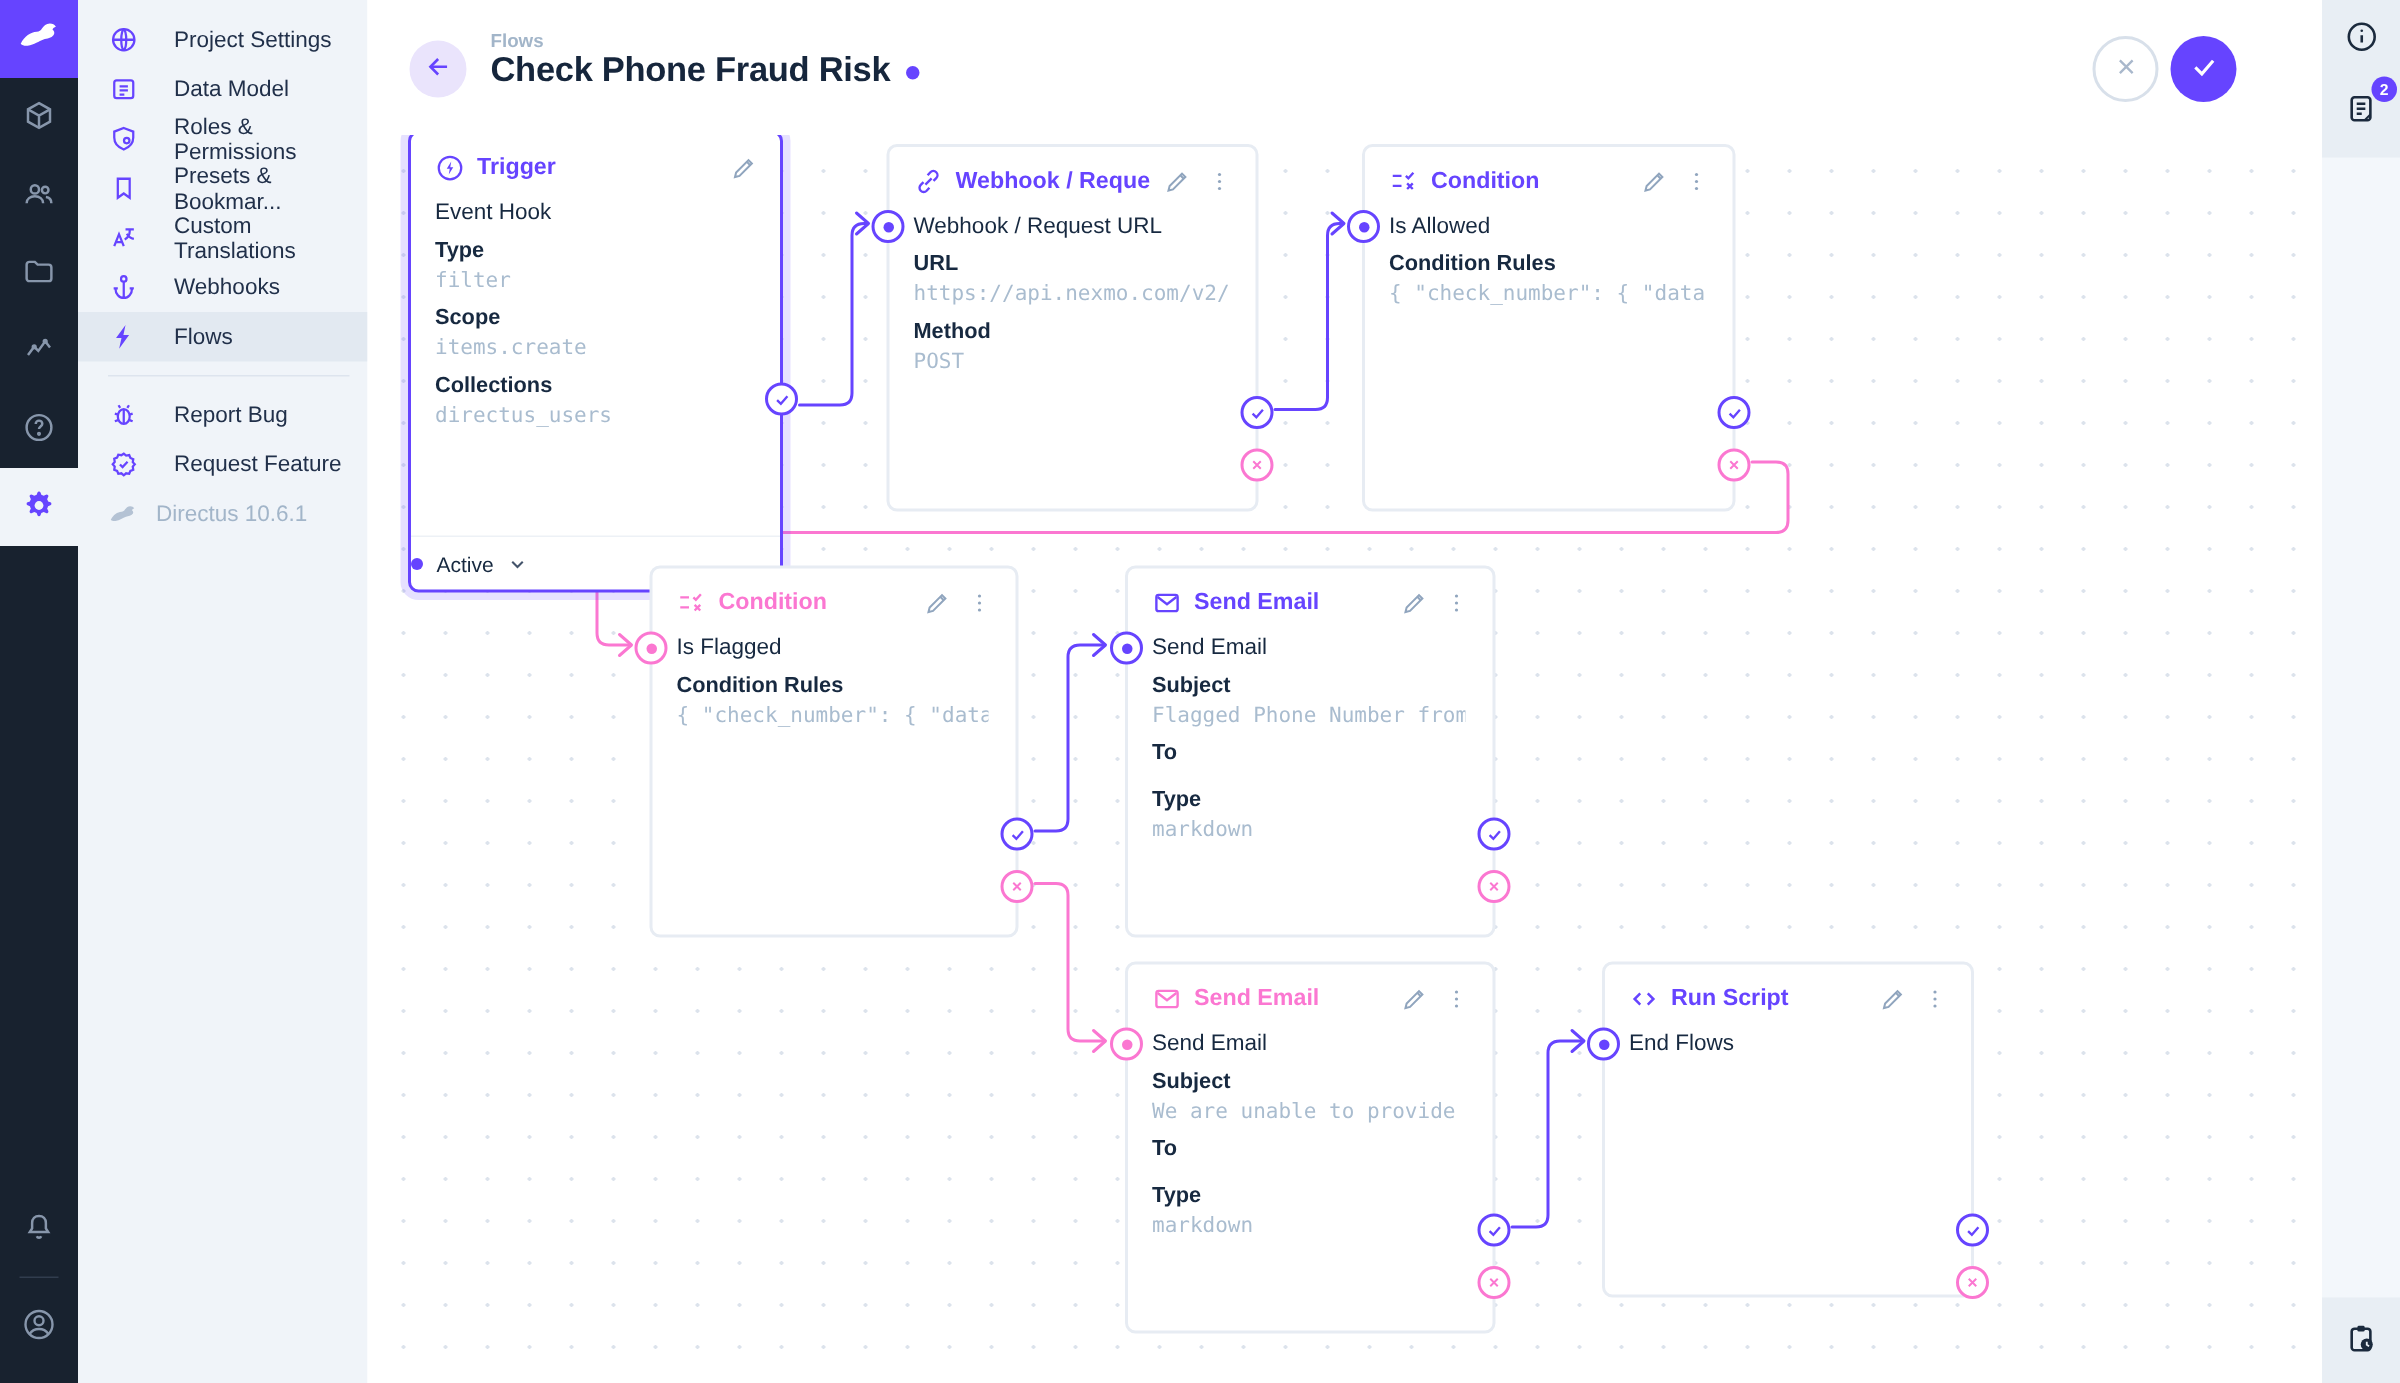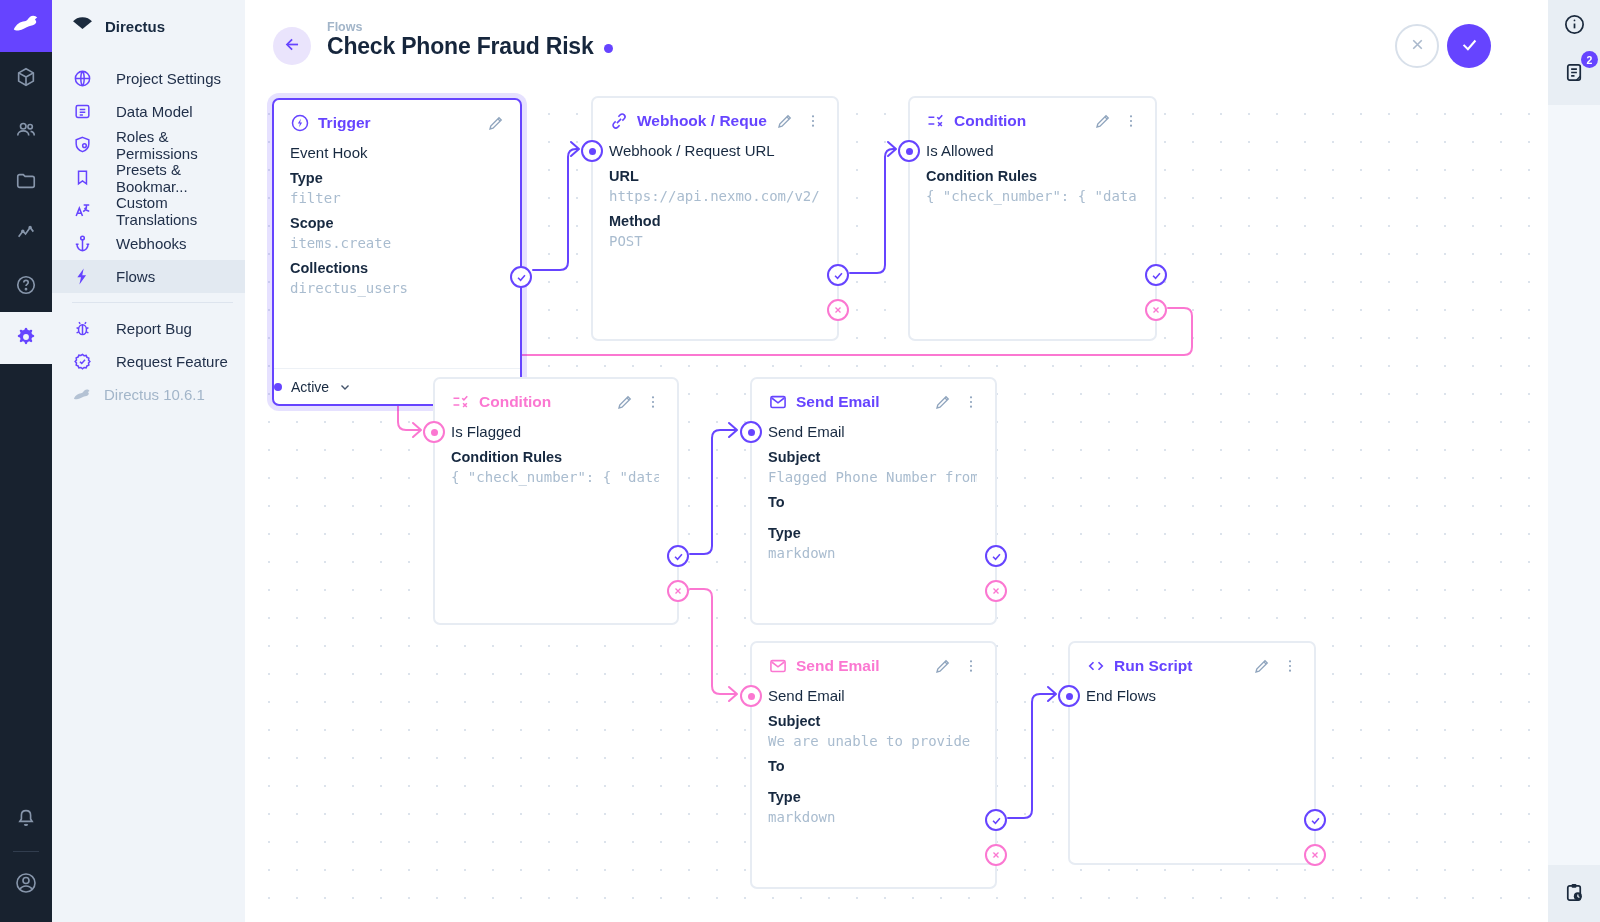--- a/index.html
+++ b/index.html
@@ -148,26 +148,20 @@
         <span><svg width="24" height="24" viewBox="0 0 24 24" fill="none" stroke="currentColor" stroke-width="1.6">
             <circle cx="12" cy="12" r="9"></circle>
             <circle cx="12" cy="9.5" r="3"></circle>
             <path d="M5.8 18.3c1.5-2.3 3.8-3.3 6.2-3.3s4.7 1 6.2 3.3"></path>
           </svg></span>
       </button>
     <div class="bottom-pad"></div>
   </aside>
 
   <nav class="sidebar">
-    <div class="sb-header">
-      <span><svg width="21" height="18" viewBox="0 0 24 20">
-            <path d="M12 1C7.5 1 3.6 2.8 1.2 5.7L12 14.6 22.8 5.7C20.4 2.8 16.5 1 12 1z" fill="#1b2a3d"></path>
-          </svg></span>
-      <span>Directus</span>
-    </div>
     <ul class="sb-list">
       <li class="sb-item">
         <span class="sb-ic">
             <svg width="19" height="19" viewBox="0 0 24 24" fill="none" stroke="currentColor" stroke-width="1.9">
               <circle cx="12" cy="12" r="9"></circle>
               <path d="M3 12h18M12 3c2.8 2.6 2.8 15.4 0 18M12 3c-2.8 2.6-2.8 15.4 0 18"></path>
             </svg>
           </span>
         <span>Project Settings</span>
       </li>
@@ -269,21 +263,21 @@
         <path d="M803 687 L811 694 L803 701"></path>
       </g>
       <g stroke="#fb77d1">
         <path d="M923 308 H939 Q947 308 947 316 V347 Q947 355 939 355 H161 Q153 355 153 363 V422 Q153 430 161 430 H175"></path>
         <path d="M168 423 L176 430 L168 437"></path>
         <path d="M445 589 H459 Q467 589 467 597 V686 Q467 694 475 694 H491"></path>
         <path d="M484 687 L492 694 L484 701"></path>
       </g>
     </svg>
 
-    <section class="panel selected" style="left:27px;top:98px;width:250px;height:308px">
+    <section class="panel selected" style="left:27px;top:87px;width:250px;height:308px">
       <header class="p-head">
         <span class="p-icon">
             <svg width="20" height="20" viewBox="0 0 24 24" fill="none" stroke="currentColor" stroke-width="1.8">
               <circle cx="12" cy="12" r="9"></circle>
               <path d="M13 6.8L9.4 12.6h2.4l-.8 4.6 3.6-5.8h-2.4z" fill="currentColor" stroke="none"></path>
             </svg>
           </span>
         <h2 class="p-title">Trigger</h2>
         <span class="p-tools">
             <button class="tool-btn">

